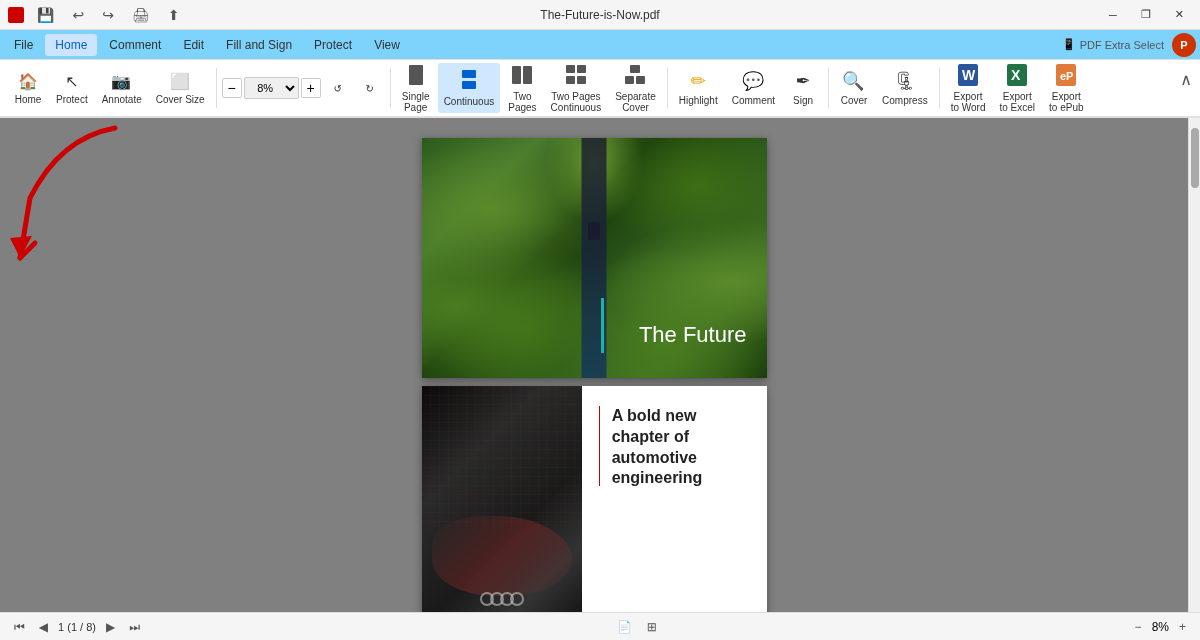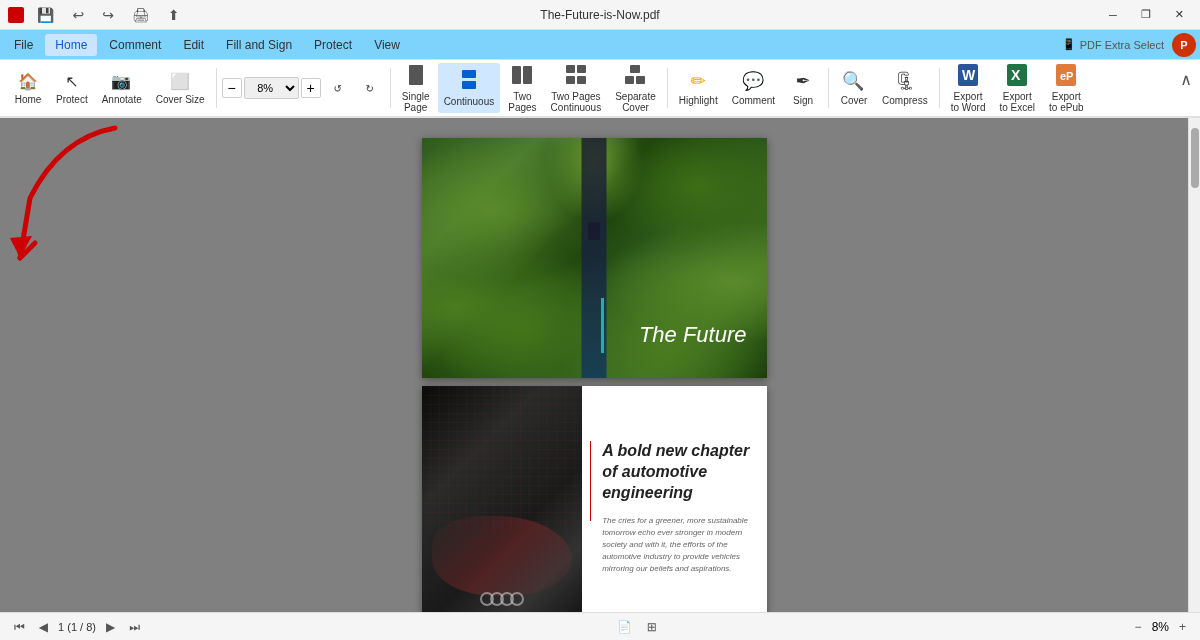--- a/index.html
+++ b/index.html
@@ -77,21 +77,20 @@
     .zoom-control { display: flex; align-items: center; gap: 2px; }
     .zoom-select { width: 55px; height: 22px; font-size: 11px; border: 1px solid #ccc; border-radius: 2px; text-align: center; }
     .zoom-btn { width: 20px; height: 20px; border: 1px solid #ccc; background: white; cursor: pointer; font-size: 14px; display: flex; align-items: center; justify-content: center; border-radius: 2px; }
 
     
     .main-content {
       display: flex;
       flex: 1;
       overflow: hidden;
       background: #a21caf;
-      font-style: italic;
     }
 
     
     .pdf-area {
       flex: 1;
       overflow-y: auto;
       display: flex;
       flex-direction: column;
       align-items: center;
       padding: 20px;
@@ -193,22 +192,21 @@
       width: 14px;
       height: 14px;
       border: 2px solid rgba(200,200,200,0.6);
       border-radius: 50%;
       margin-left: -4px;
     }
     .ring:first-child { margin-left: 0; }
 
     .page2-right {
       flex: 1;
-      padding: 20px 8px;
-      margin-top: 35px;
+      padding: 20px 17px;
     }
     .red-accent { width: 3px; height: 80px; background: #cc0000; float: left; margin-right: 12px; }
     .page2-title { font-size: 16px; font-weight: 600; color: #222; line-height: 1.3; margin-bottom: 12px; }
     .page2-body { font-size: 8px; color: #666; line-height: 1.5; }
 
     
     .scrollbar-area {
       width: 12px;
       background: #f0f0f0;
       border-left: 1px solid #ddd;
@@ -486,21 +484,20 @@
             <div class="ring"></div>
             <div class="ring"></div>
           </div>
         </div>
       </div>
       <div class="page2-right">
         <div style="display:flex;">
           <div class="red-accent"></div>
           <div>
             <div class="page2-title">A bold new chapter of automotive engineering</div>
-            <div class="page2-body">The cries for a greener, more sustainable tomorrow echo ever stronger in modern society and with it, the efforts of the automotive industry to provide vehicles mirroring our beliefs and aspirations.</div>
           </div>
         </div>
       </div>
     </div>
 
   </div>
 
   <div class="scrollbar-area">
     <div class="scroll-thumb"></div>
   </div>

